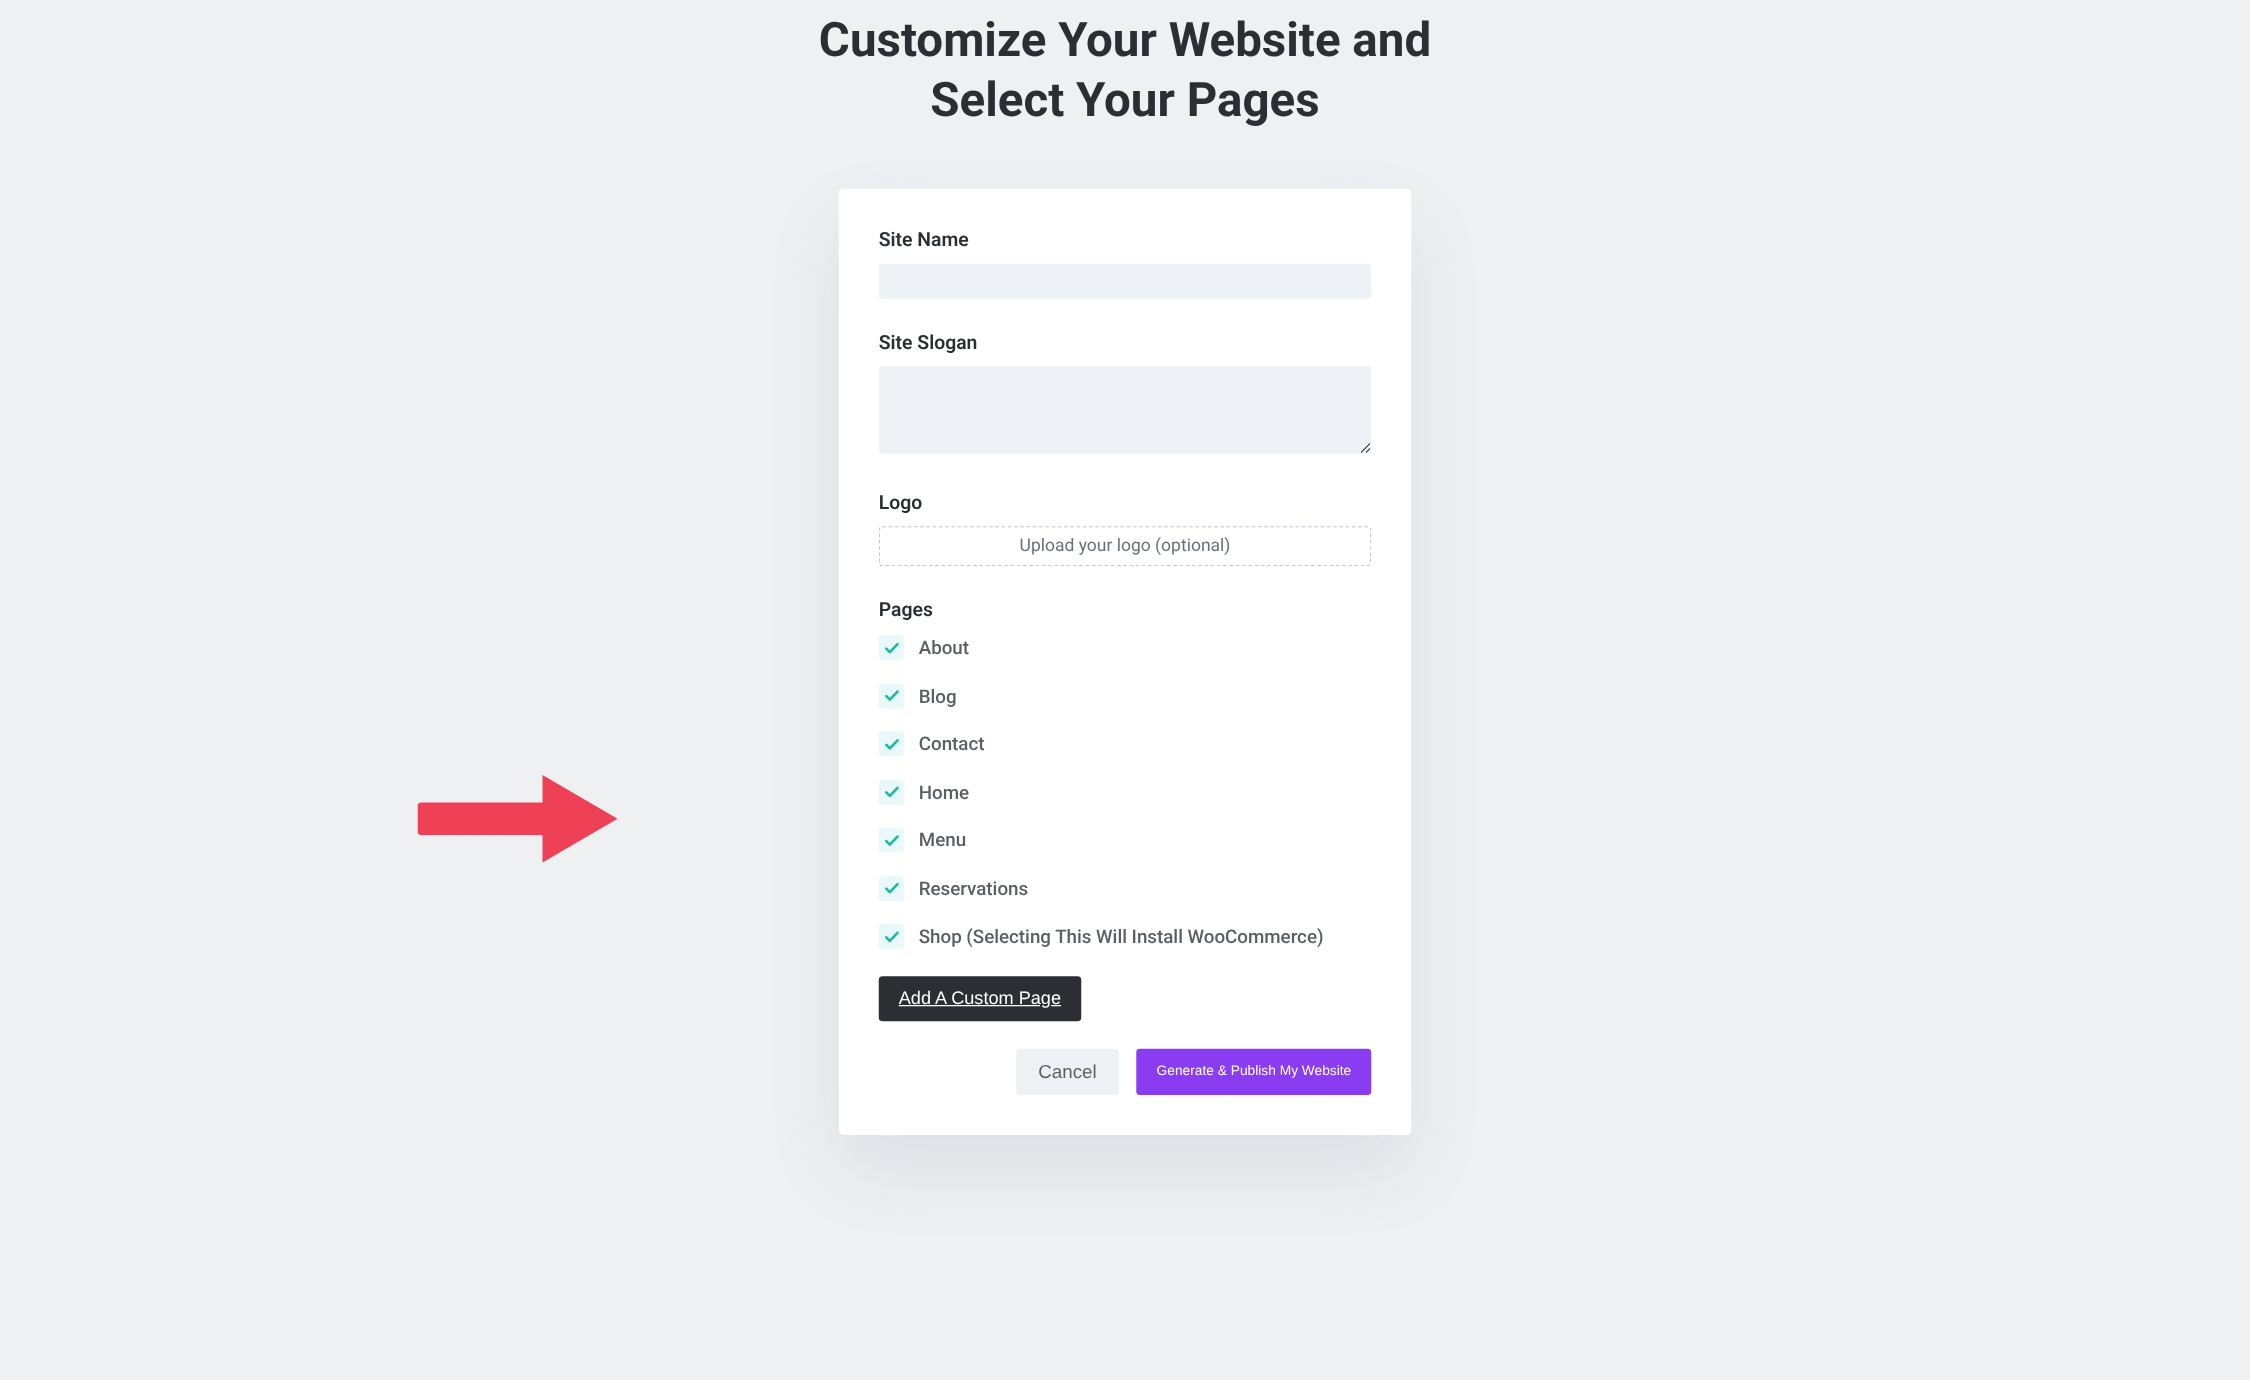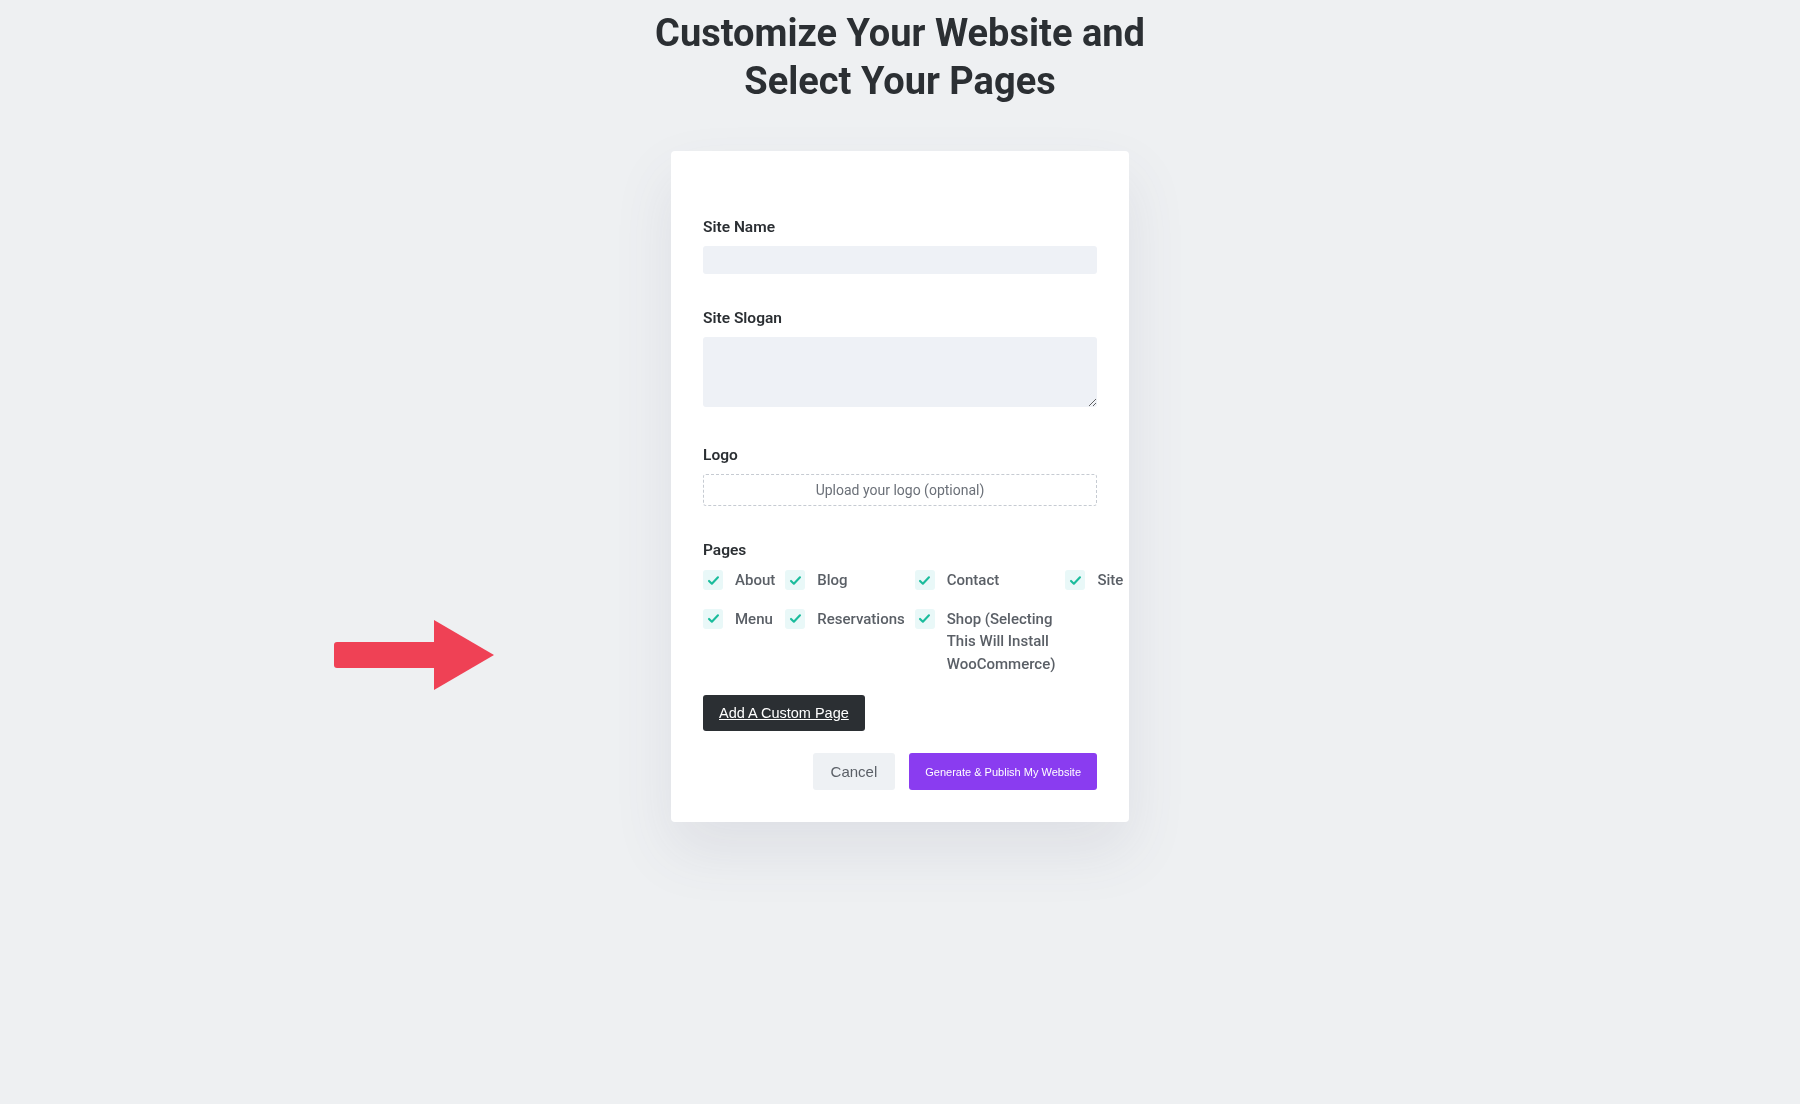--- a/index.html
+++ b/index.html
@@ -40,21 +40,20 @@
       box-shadow: 0 28px 60px rgba(80, 80, 120, 0.10);
     }
     .field { margin-bottom: 26px; }
     .field-last { margin-bottom: 22px; }
     .label {
       font-size: 15.5px;
       font-weight: 600;
       color: #2b2f33;
       margin-bottom: 10px;
       display: block;
-      margin-top: 35px;
     }
     .text-input {
       width: 100%;
       height: 28px;
       background: #eef1f6;
       border: none;
       border-radius: 3px;
       padding: 4px 8px;
       font-size: 14px;
     }
@@ -74,21 +73,21 @@
       border-radius: 3px;
       text-align: center;
       padding: 7px 8px;
       font-size: 14px;
       color: #6b7078;
       cursor: pointer;
       background: #fff;
     }
     .pages-grid {
       display: grid;
-      grid-template-columns: 1fr 1fr 1fr 1fr;
+      grid-template-columns: 1fr;
       column-gap: 10px;
       row-gap: 16px;
     }
     .page-item {
       display: flex;
       align-items: flex-start;
       gap: 12px;
     }
     .checkbox {
       flex: 0 0 20px;
@@ -215,21 +214,21 @@
             </div>
             <span class="page-label">Contact</span>
           </div>
 
           <div class="page-item">
             <div class="checkbox">
               <svg viewBox="0 0 16 16">
                   <path d="M2.5 8.5 L6 12 L13.5 4"></path>
                 </svg>
             </div>
-            <span class="page-label">Site</span>
+            <span class="page-label">Home</span>
           </div>
 
           <div class="page-item">
             <div class="checkbox">
               <svg viewBox="0 0 16 16">
                   <path d="M2.5 8.5 L6 12 L13.5 4"></path>
                 </svg>
             </div>
             <span class="page-label">Menu</span>
           </div>

